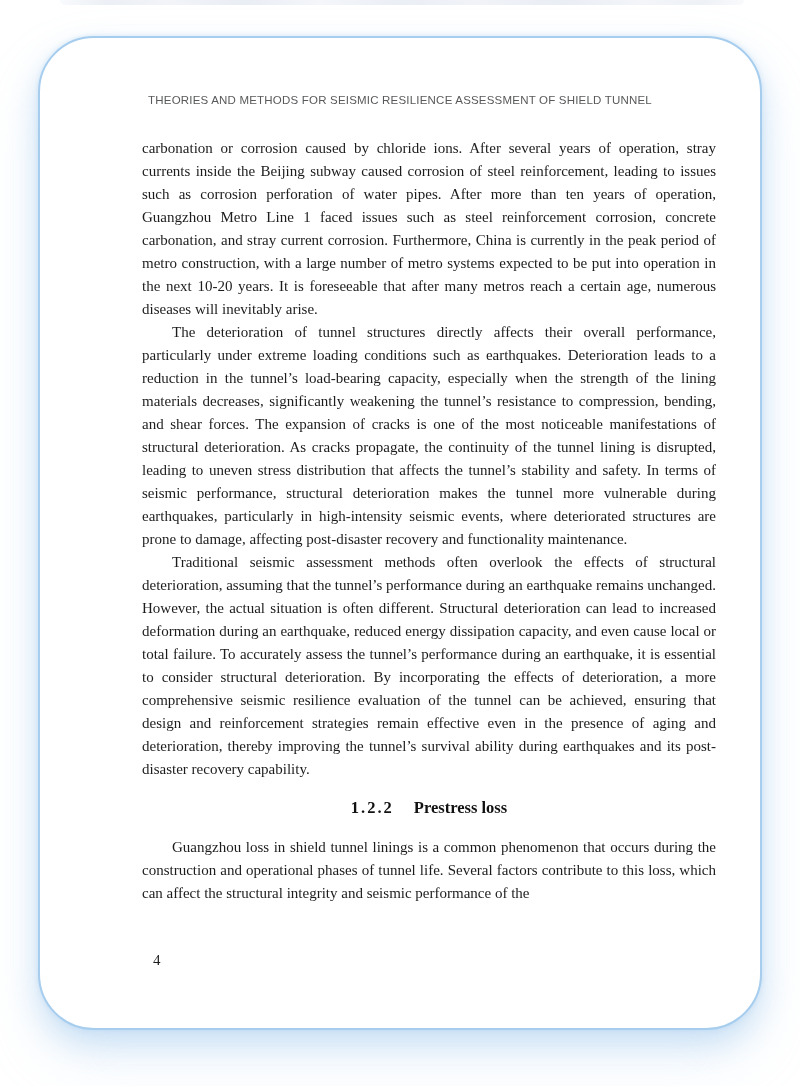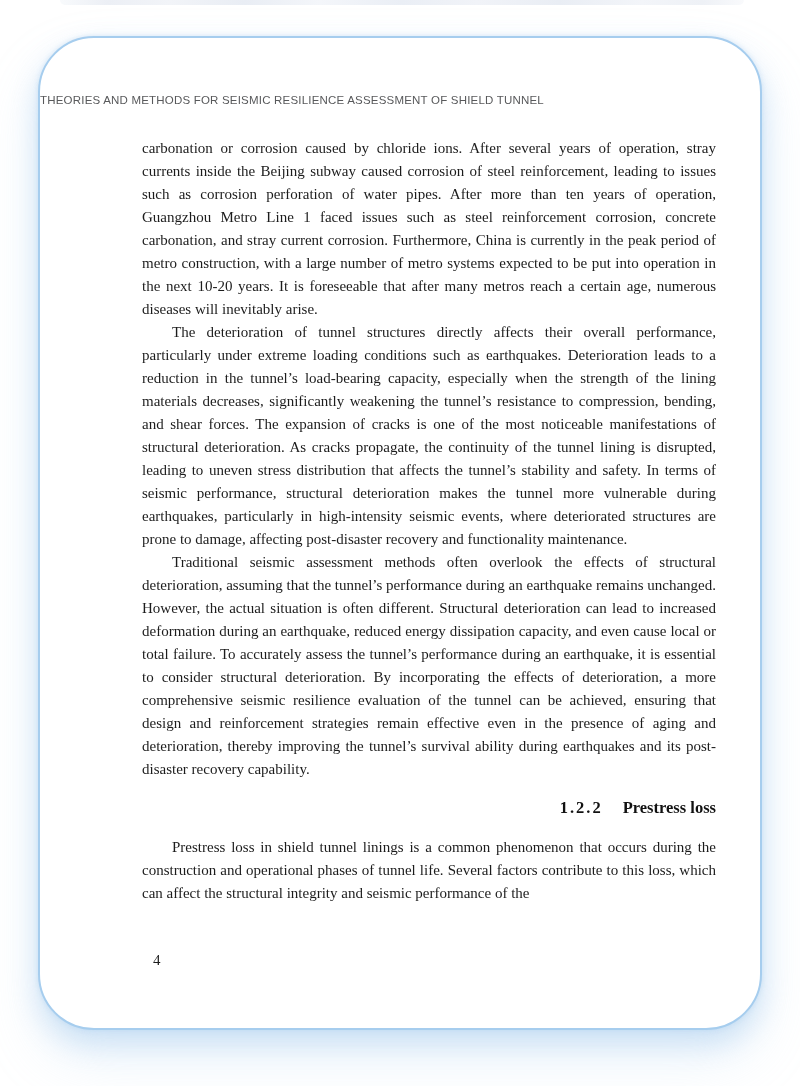--- a/index.html
+++ b/index.html
@@ -40,21 +40,21 @@
     border: 2px solid #a6cdee;
     border-radius: 56px;
     box-shadow:
       0 0 5px rgba(166, 205, 238, 0.45),
       0 14px 28px rgba(160, 200, 238, 0.45),
       0 30px 55px rgba(185, 214, 242, 0.25);
   }
 
   .running-header {
     margin-top: 56px;
-    text-align: left;
+    text-align: center;
     font-family: "Liberation Sans", sans-serif;
     font-size: 11.5px;
     letter-spacing: 0.2px;
     color: #58595b;
     white-space: nowrap;
   }
 
   .text-col {
     margin-top: 31px;
     padding: 0 44px 0 102px;
@@ -65,21 +65,21 @@
   }
 
   .para { margin: 0; }
   .para.indent { text-indent: 30px; }
 
   .section-heading {
     margin: 15px 0 17px 0;
     font-size: 16.5px;
     font-weight: bold;
     color: #111111;
-    text-align: right;
+    text-align: center;
     text-indent: 0;
   }
   .section-heading .section-number {
     letter-spacing: 2px;
     margin-right: 20px;
   }
 
   .page-number {
     position: absolute;
     left: 113px;
@@ -102,19 +102,19 @@
     <p class="para">carbonation or corrosion caused by chloride ions. After several years of operation, stray currents inside the Beijing subway caused corrosion of steel reinforcement, leading to issues such as corrosion perforation of water pipes. After more than ten years of operation, Guangzhou Metro Line 1 faced issues such as steel reinforcement corrosion, concrete carbonation, and stray current corrosion. Furthermore, China is currently in the peak period of metro construction, with a large number of metro systems expected to be put into operation in the next 10-20 years. It is foreseeable that after many metros reach a certain age, numerous diseases will inevitably arise.</p>
 
     <p class="para indent">The deterioration of tunnel structures directly affects their overall performance, particularly under extreme loading conditions such as earthquakes. Deterioration leads to a reduction in the tunnel’s load-bearing capacity, especially when the strength of the lining materials decreases, significantly weakening the tunnel’s resistance to compression, bending, and shear forces. The expansion of cracks is one of the most noticeable manifestations of structural deterioration. As cracks propagate, the continuity of the tunnel lining is disrupted, leading to uneven stress distribution that affects the tunnel’s stability and safety. In terms of seismic performance, structural deterioration makes the tunnel more vulnerable during earthquakes, particularly in high-intensity seismic events, where deteriorated structures are prone to damage, affecting post-disaster recovery and functionality maintenance.</p>
 
     <p class="para indent">Traditional seismic assessment methods often overlook the effects of structural deterioration, assuming that the tunnel’s performance during an earthquake remains unchanged. However, the actual situation is often different. Structural deterioration can lead to increased deformation during an earthquake, reduced energy dissipation capacity, and even cause local or total failure. To accurately assess the tunnel’s performance during an earthquake, it is essential to consider structural deterioration. By incorporating the effects of deterioration, a more comprehensive seismic resilience evaluation of the tunnel can be achieved, ensuring that design and reinforcement strategies remain effective even in the presence of aging and deterioration, thereby improving the tunnel’s survival ability during earthquakes and its post-disaster recovery capability.</p>
 
     <h3 class="section-heading">
       <span class="section-number">1.2.2</span><span>Prestress loss</span>
     </h3>
 
-    <p class="para indent">Prestress loss in shield tunnel linings is a common phenomenon that occurs during the construction and operational phases of tunnel life. Several factors contribute to this loss, which can affect the structural integrity and seismic performance of the</p>
+    <p class="para indent">Guangzhou loss in shield tunnel linings is a common phenomenon that occurs during the construction and operational phases of tunnel life. Several factors contribute to this loss, which can affect the structural integrity and seismic performance of the</p>
 
   </div>
 
   <div class="page-number">4</div>
 
 </div>
 
 </body></html>

